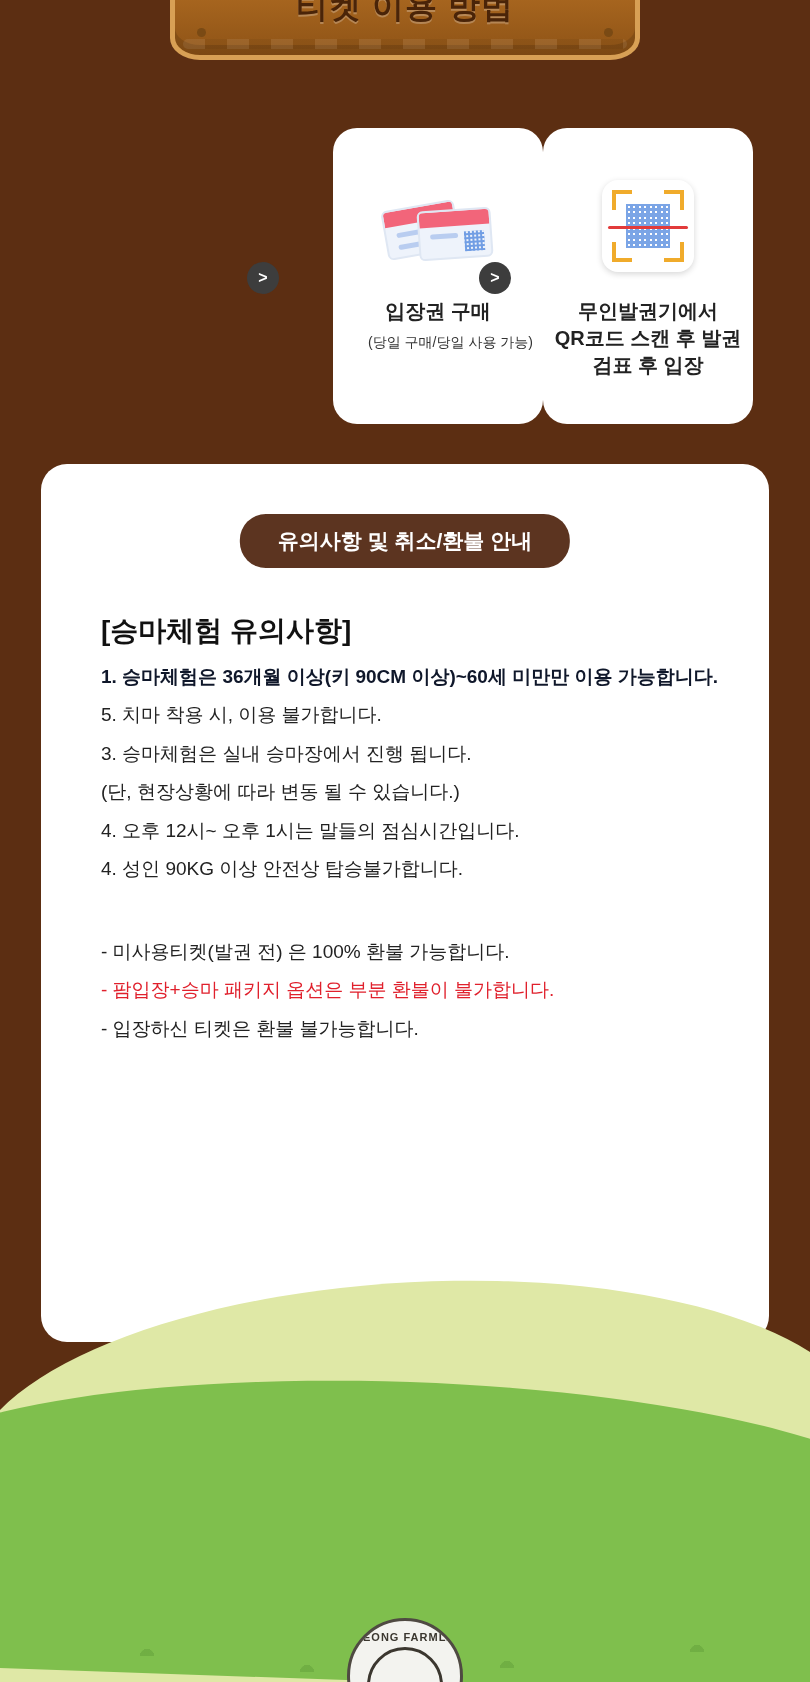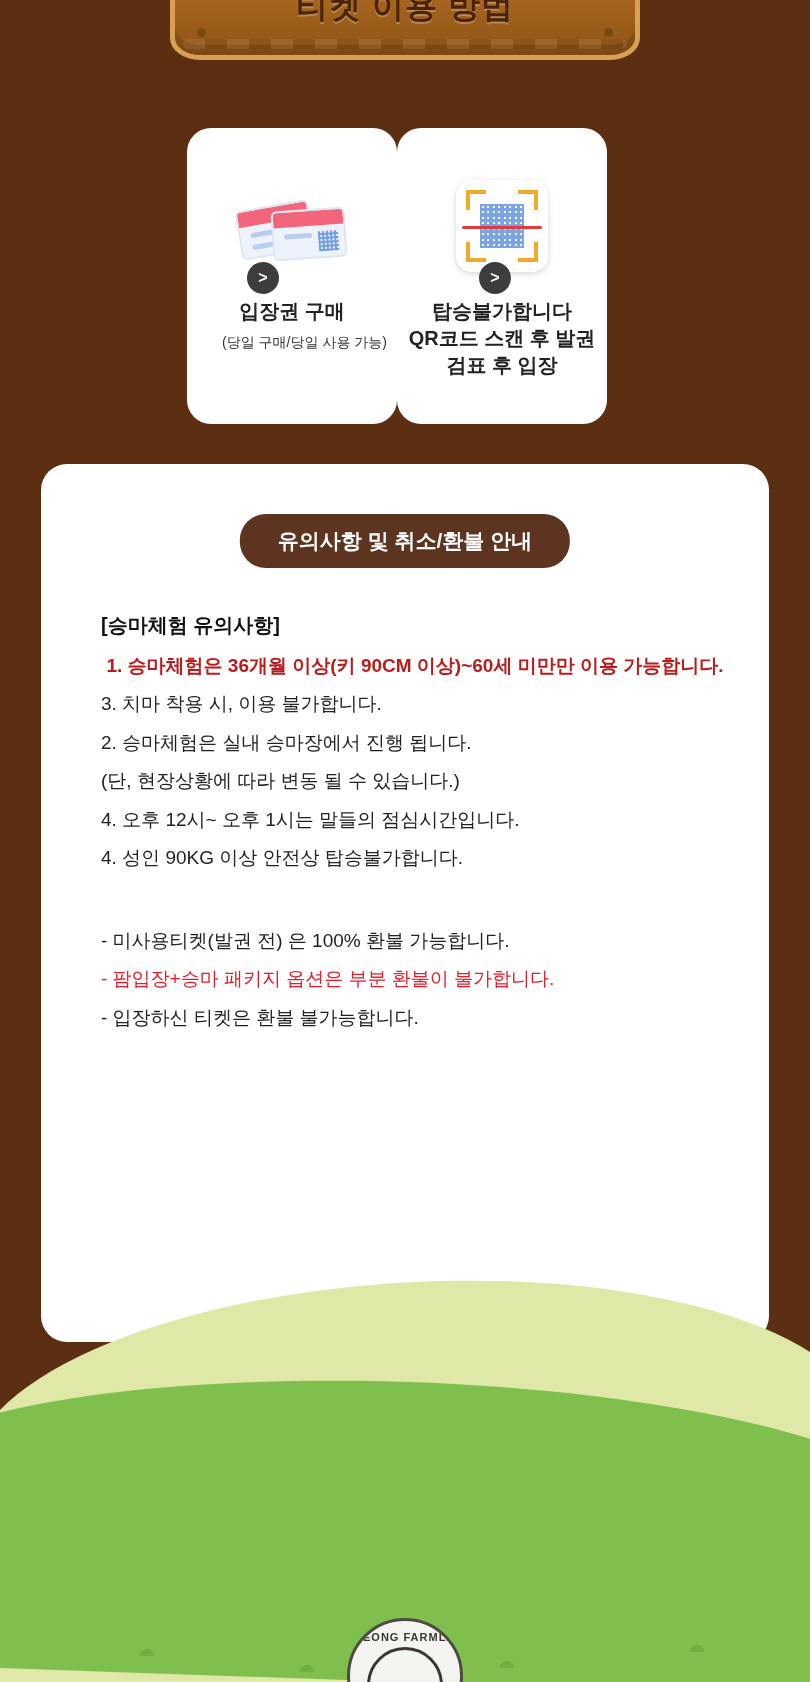--- a/index.html
+++ b/index.html
@@ -68,21 +68,21 @@
   .banner-nail.l { left: 22px; }
   .banner-nail.r { right: 22px; }
 
   
   .steps {
     position: absolute;
     top: 128px;
     left: 41px;
     width: 712px;
     display: flex;
-    justify-content: center;
+    justify-content: flex-end;
     align-items: flex-start;
   }
   .step-card {
     width: 210px;
     height: 296px;
     background: #fff;
     border-radius: 24px;
     display: flex;
     flex-direction: column;
     align-items: center;
@@ -235,32 +235,32 @@
     padding: 13px 38px;
     white-space: nowrap;
   }
   .notice-body {
     position: absolute;
     top: 148px;
     left: 60px;
     right: 40px;
   }
   .n-head {
-    font-size: 20px;
+    font-size: 28px;
     font-weight: bold;
     color: #111;
     margin-bottom: 12px;
   }
   .n-line {
     font-size: 19px;
     color: #222;
     line-height: 1.55;
     margin-bottom: 9px;
   }
-  .n-line.red { color: #b91c1c; font-weight: bold; text-align: center; }
+  .n-line.red { color: #0f172a; font-weight: bold; }
   .n-line.red-plain { color: #e0202c; }
   .n-gap { height: 44px; }
 
   
   .hill-light {
     position: absolute;
     left: -40px;
     bottom: 0;
     width: 900px;
     height: 400px;
@@ -355,38 +355,38 @@
       <div class="step-icon">
         <div class="scanbox">
           <div class="corner tl"></div>
             <div class="corner tr"></div>
           <div class="corner bl"></div>
             <div class="corner br"></div>
           <div class="qr-core"></div>
           <div class="scanline"></div>
         </div>
       </div>
-      <div class="step-title" style="white-space:pre-line;">탑승불가합니다
+      <div class="step-title" style="white-space:pre-line;">무인발권기에서
 QR코드 스캔 후 발권
 검표 후 입장</div>
     </div>
   </div>
 
   <div class="arrow a1">&gt;</div>
   <div class="arrow a2">&gt;</div>
 
   <div class="notice">
     <div class="notice-badge">유의사항 및 취소/환불 안내</div>
 
     <div class="notice-body">
       <div class="n-head">[승마체험 유의사항]</div>
 
       <div class="n-line red">1. 승마체험은 36개월 이상(키 90CM 이상)~60세 미만만 이용 가능합니다.</div>
-      <div class="n-line">3. 치마 착용 시, 이용 불가합니다.</div>
-      <div class="n-line">2. 승마체험은 실내 승마장에서 진행 됩니다.</div>
+      <div class="n-line">5. 치마 착용 시, 이용 불가합니다.</div>
+      <div class="n-line">3. 승마체험은 실내 승마장에서 진행 됩니다.</div>
       <div class="n-line">(단, 현장상황에 따라 변동 될 수 있습니다.)</div>
       <div class="n-line">4. 오후 12시~ 오후 1시는 말들의 점심시간입니다.</div>
       <div class="n-line">4. 성인 90KG 이상 안전상 탑승불가합니다.</div>
 
       <div class="n-gap"></div>
 
       <div class="n-line">- 미사용티켓(발권 전) 은 100% 환불 가능합니다.</div>
       <div class="n-line red-plain">- 팜입장+승마 패키지 옵션은 부분 환불이 불가합니다.</div>
       <div class="n-line">- 입장하신 티켓은 환불 불가능합니다.</div>
     </div>

